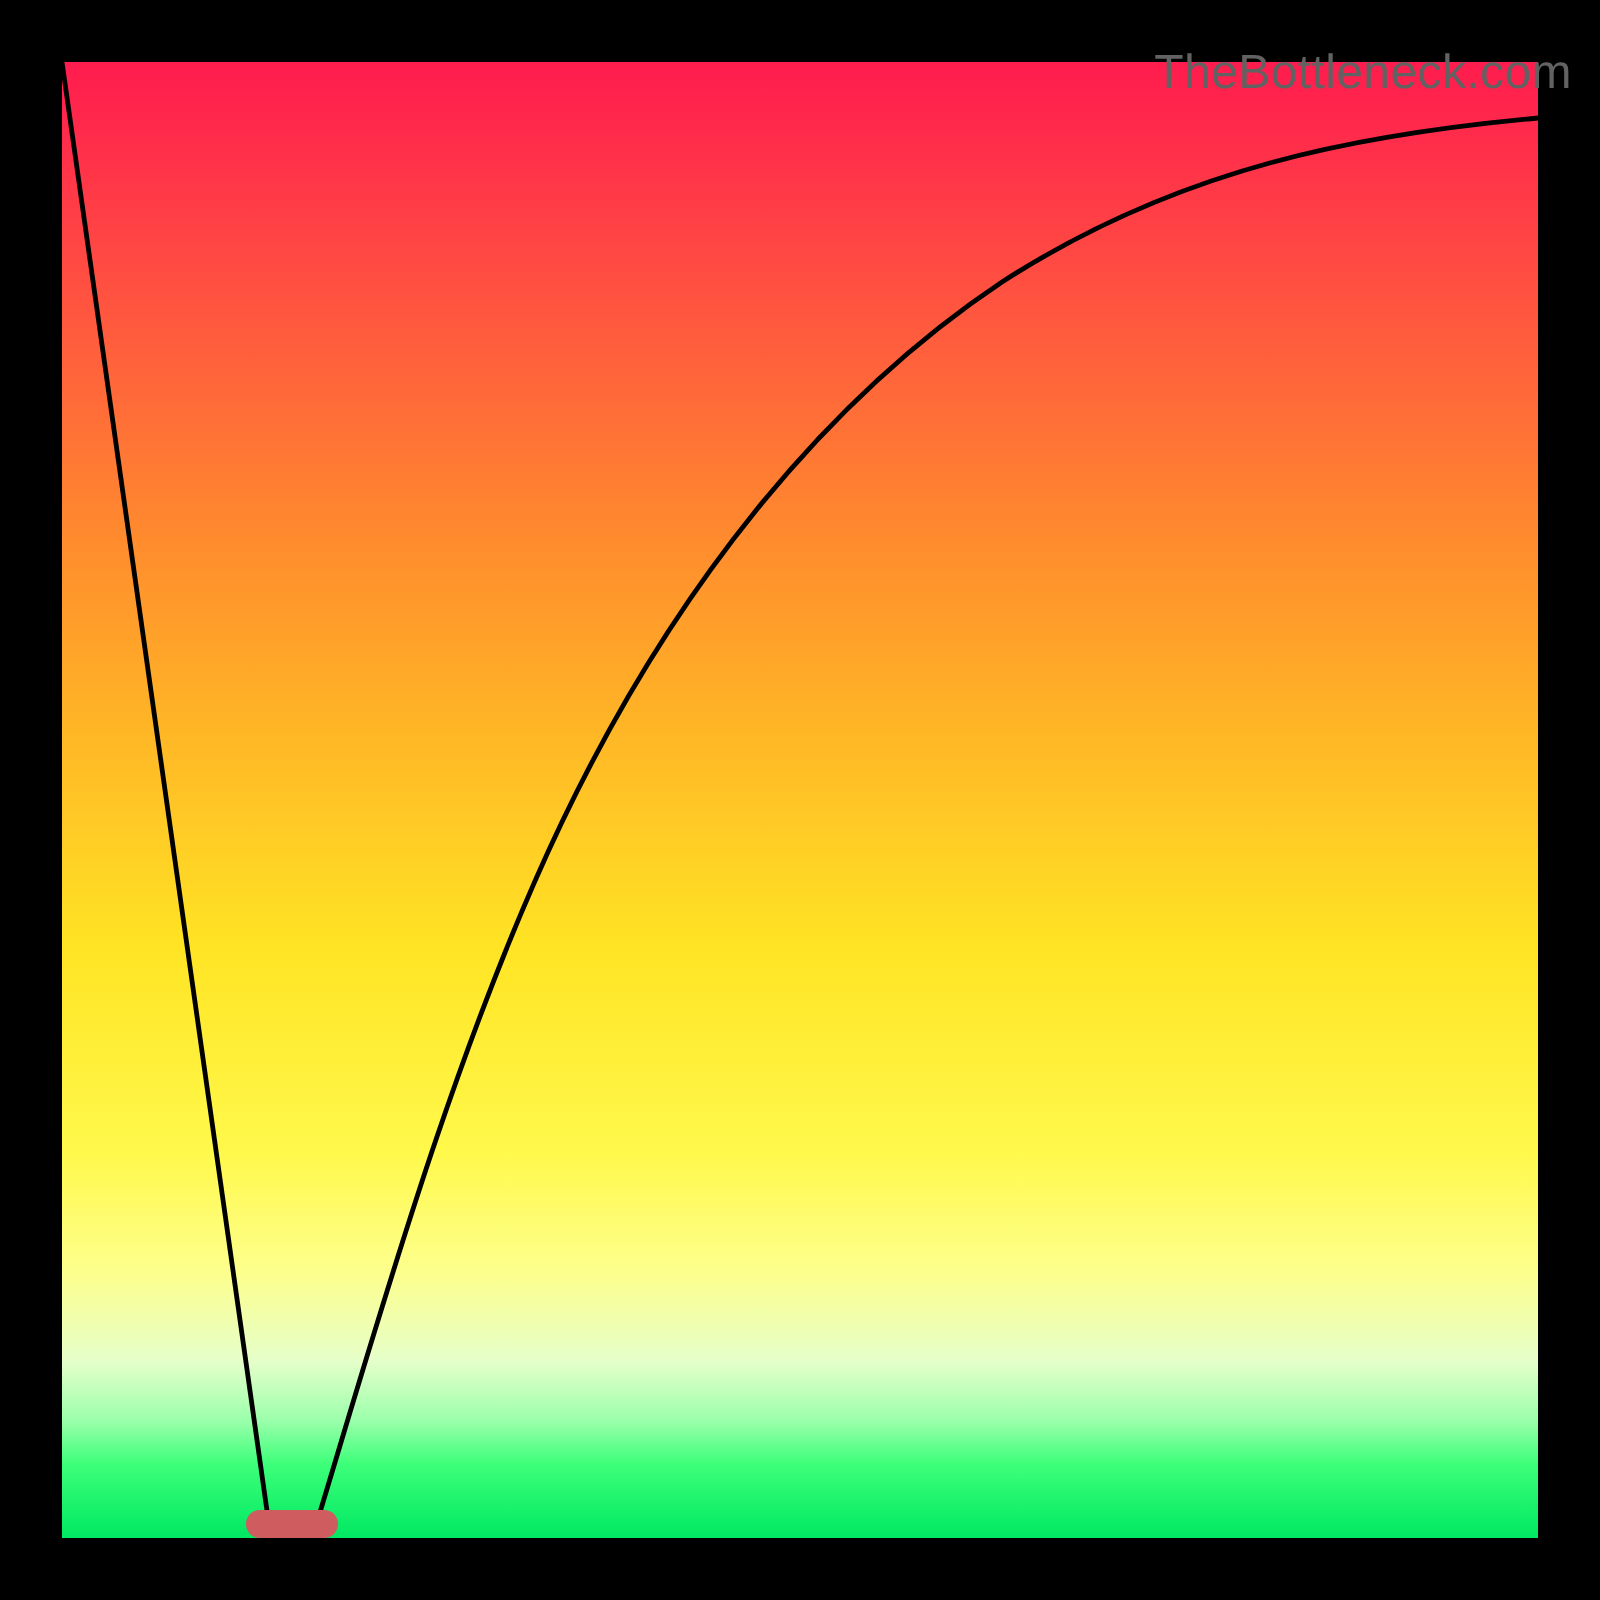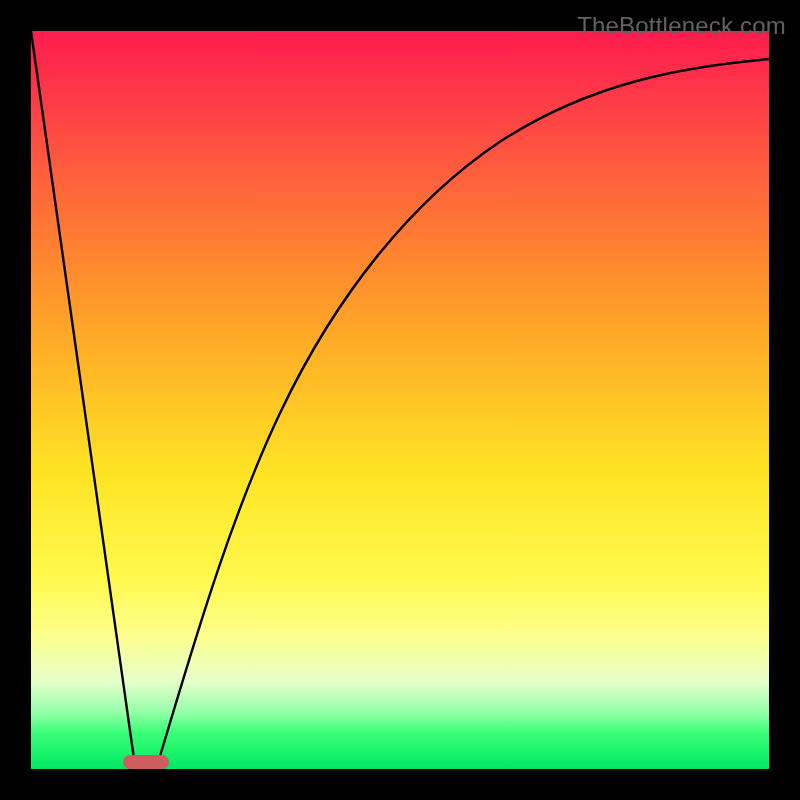--- a/index.html
+++ b/index.html
@@ -35,21 +35,21 @@
       #fff94c 74%,
       #fdff8d 82%,
       #e6ffca 88%,
       #9cffac 92%,
       #3dff79 95%,
       #00e862 100%
     );
   }
   .watermark {
     position: absolute;
-    top: 12px;
+    top: 23px;
     right: 14px;
     color: #626262;
     font-size: 24px;
     letter-spacing: 0.2px;
     font-weight: 400;
     user-select: none;
   }
   svg.curve {
     position: absolute;
     left: 0;

